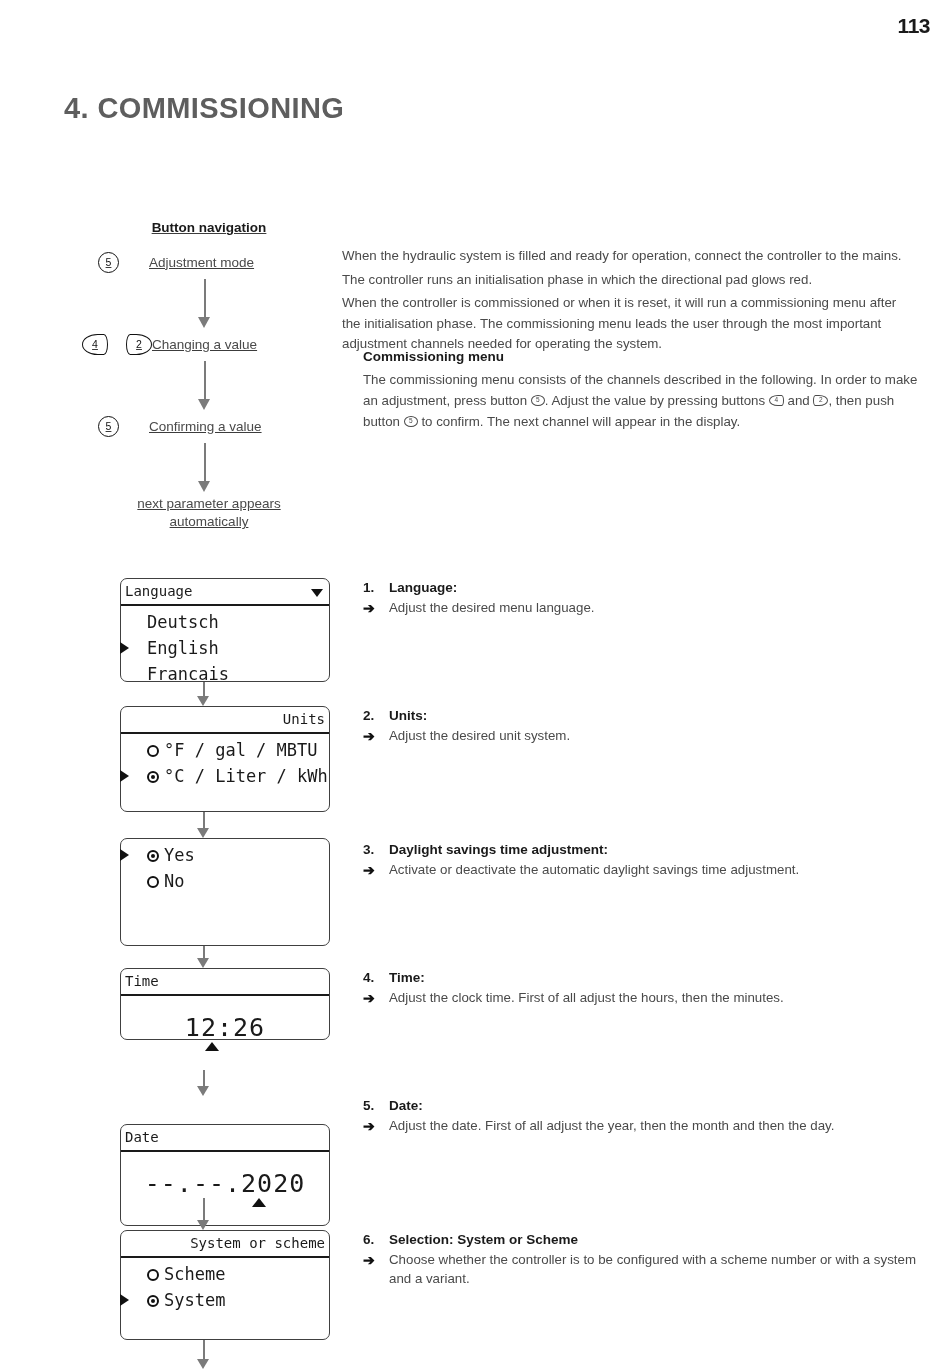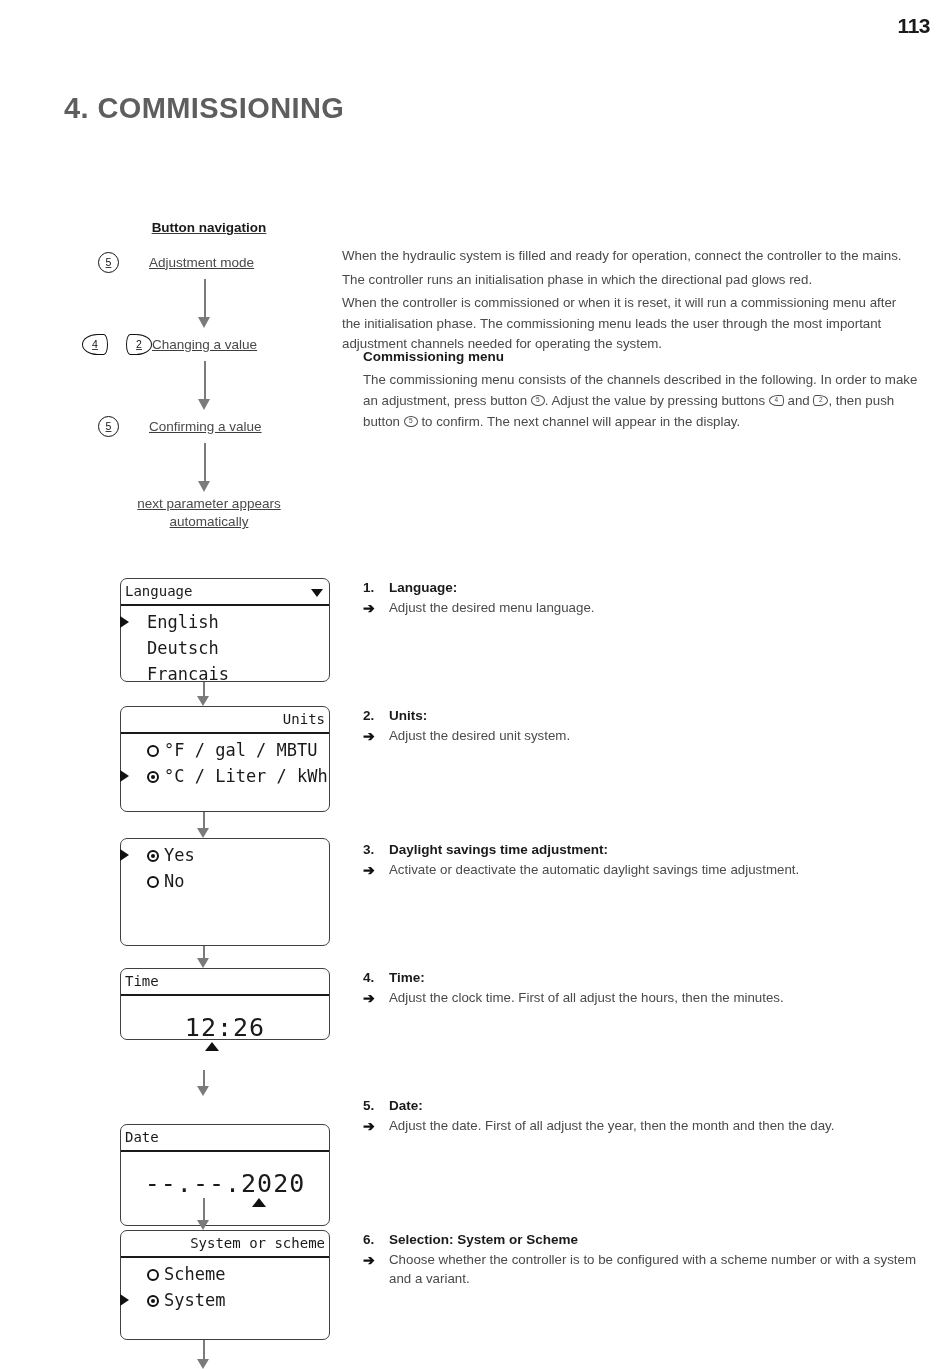--- a/index.html
+++ b/index.html
@@ -367,22 +367,22 @@
   <p>When the controller is commissioned or when it is reset, it will run a commissioning menu after the initialisation phase. The commissioning menu leads the user through the most important adjustment channels needed for operating the system.</p>
 </div>
 
 <div id="commissioning-heading">Commissioning menu</div>
 <div id="commissioning-text"><span>The commissioning menu consists of the channels described in the following. In order to make an adjustment, press button</span> <span class="inline-btn">5</span><span>. Adjust the value by pressing buttons</span> <span class="inline-btn left">4</span> <span>and</span> <span class="inline-btn right">2</span><span>, then push button</span> <span class="inline-btn">5</span> <span>to confirm. The next channel will appear in the display.</span></div>
 
 <div id="panel-host">
     <div class="lcd-panel" style="top: 578px; height: 104px;">
       <div class="lcd-title left"><span>Language</span><span class="dropdown-caret"></span></div>
       <div class="lcd-body">
+        <div class="lcd-row"><span>Deutsch</span></div>
         <div class="lcd-row"><span class="row-cursor"></span><span>English</span></div>
-        <div class="lcd-row"><span>Deutsch</span></div>
         <div class="lcd-row"><span>Francais</span></div>
       </div>
     </div>
     <div class="connector" style="top: 682px; height: 24px;">
       <div class="line" style="height: 14px;"></div>
       <div class="head" style="top: 14px;"></div>
     </div>
     <div class="lcd-panel" style="top: 706px; height: 106px;">
       <div class="lcd-title center"><span>Units</span></div>
       <div class="lcd-body">

